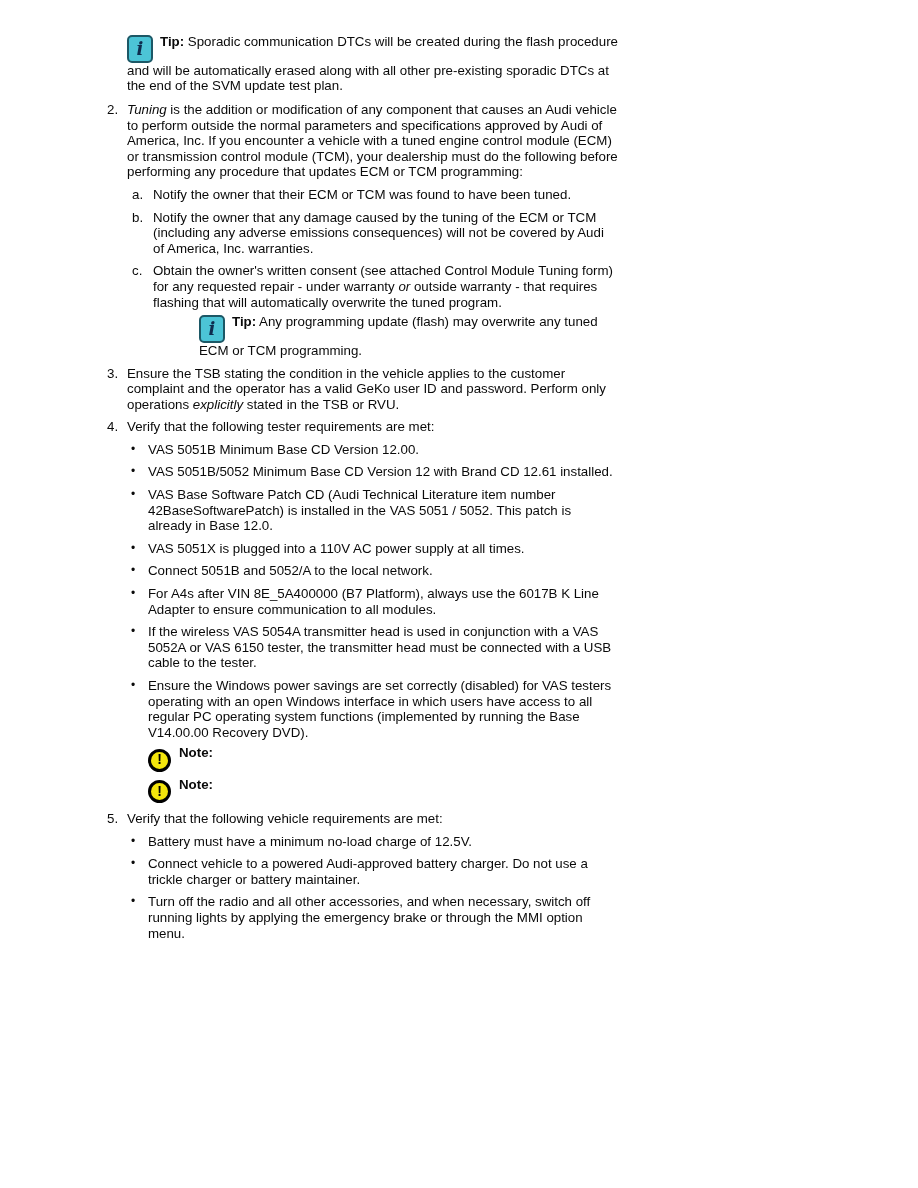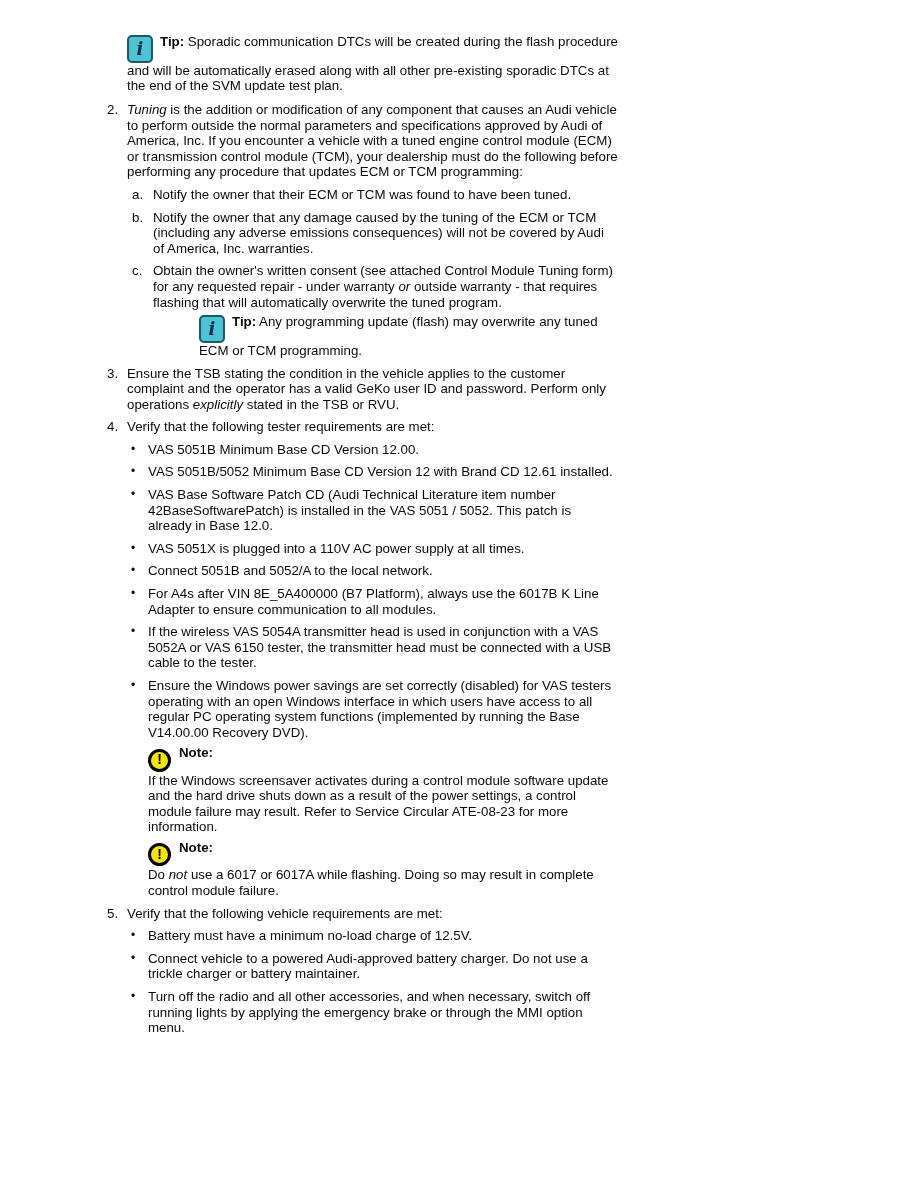--- a/index.html
+++ b/index.html
@@ -121,28 +121,26 @@
       </div>
       <div class="bullet-item">
         <span class="bullet-marker">•</span>
         <div class="bullet-body">Ensure the Windows power savings are set correctly (disabled) for VAS testers operating with an open Windows interface in which users have access to all regular PC operating system functions (implemented by running the Base V14.00.00 Recovery DVD).</div>
       </div>
 
       <div class="note-block">
         <p class="para note-head">
           <span class="note-icon">!</span><b>Note:</b>
         </p>
-        <p class="para note-text">If the Windows screensaver activates during a control module software update and the hard drive shuts down as a result of the power settings, a control module failure may result. Refer to Service Circular ATE-08-23 for more information.</p>
       </div>
 
       <div class="note-block">
         <p class="para note-head">
           <span class="note-icon">!</span><b>Note:</b>
         </p>
-        <p class="para note-text"><span>Do </span><span class="it">not</span><span> use a 6017 or 6017A while flashing. Doing so may result in complete control module failure.</span></p>
       </div>
     </div>
   </div>
 
   <div class="num-item">
     <span class="num-marker">5.</span>
     <div class="num-body">
       <p class="para blist">Verify that the following vehicle requirements are met:</p>
 
       <div class="bullet-item">

